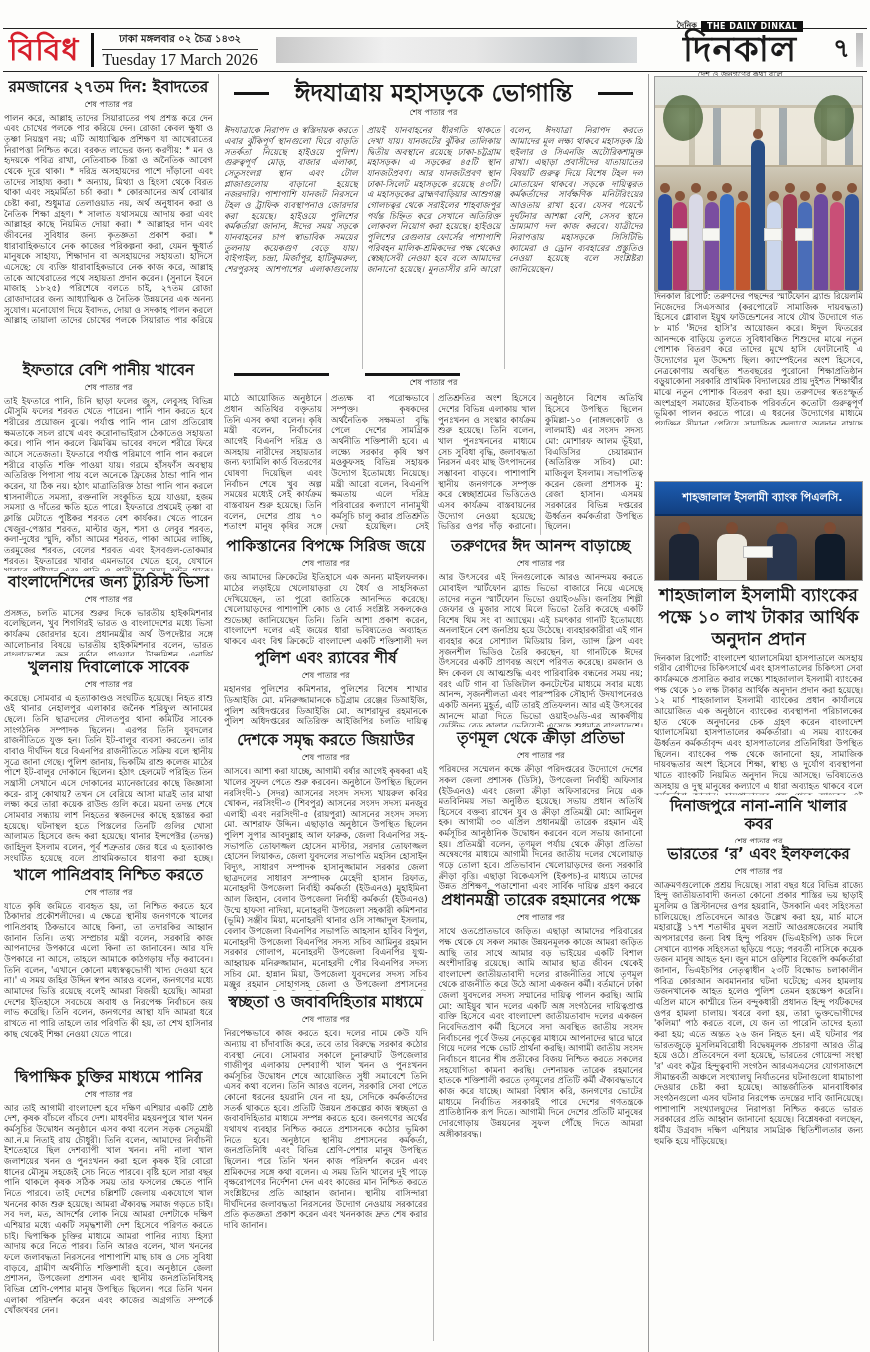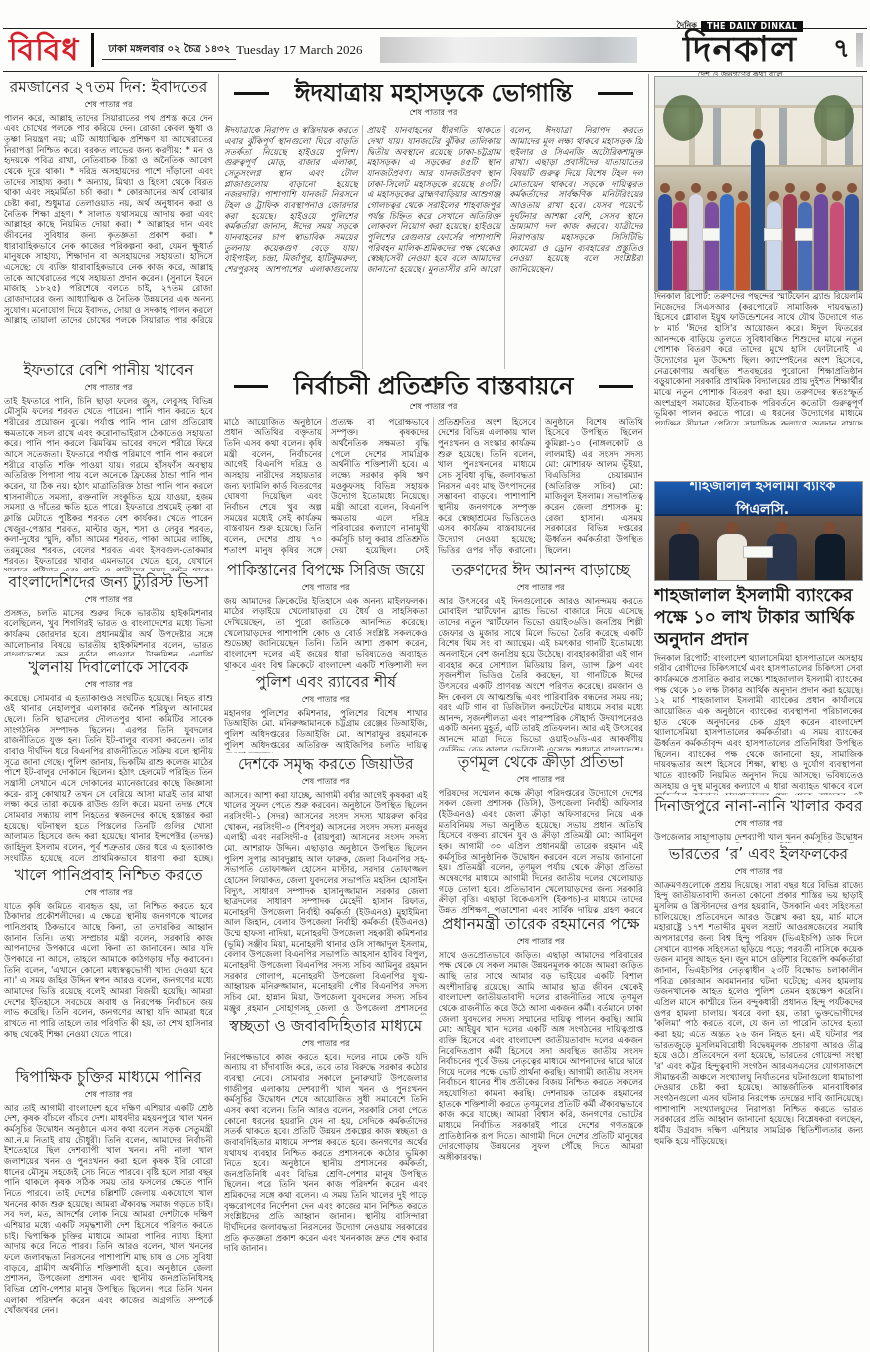--- a/index.html
+++ b/index.html
@@ -8,59 +8,59 @@
     width:870px; height:1352px; margin:0 auto; background:#fdfdfb;
     font-family:"DejaVu Sans", sans-serif; color:#1b1b1b;
     position:relative; overflow:hidden; padding:0 3px;
   }
   
   .masthead { border-top:1.5px solid #222; border-bottom:1.5px solid #222; margin-top:28px;
     height:44px; display:flex; align-items:center; gap:8px; padding:2px 2px; }
   .section-name { color:#d6202c; font-weight:bold; font-size:30px; line-height:1;
     letter-spacing:1px; padding:0 4px; }
   .mast-div { width:3px; height:34px; background:#111; }
-  .date-block { display:flex; flex-direction:row; justify-content:center; }
+  .date-block { display:flex; flex-direction:column; justify-content:center; }
   .date-bn { font-size:10px; font-weight:bold; border-bottom:1px solid #333; padding:0 6px 1px; text-align:center; }
-  .date-en { font-family:"Liberation Serif", serif; font-size:13px; text-align:center; padding-top:1px; }
+  .date-en { font-family:"Liberation Serif", serif; font-size:16px; padding-top:1px; }
   .mast-ad { flex:1; height:26px; margin:0 10px;
     background:linear-gradient(90deg,#c9c9c9,#efefef 30%,#e6e6e6 55%,#c2c6c9 85%,#d6d9db); }
   .brand-block { display:flex; flex-direction:column; align-items:center; width:170px; }
   .brand-top { display:flex; align-items:flex-end; gap:4px; width:100%; justify-content:center; }
   .brand-daily-bn { font-size:8px; font-weight:bold; }
   .brand-daily-en { background:#111; color:#fff; font-size:8px; font-weight:bold;
     padding:1px 6px; letter-spacing:.5px; }
   .brand-main { font-size:35px; font-weight:bold; line-height:1; letter-spacing:1px; }
   .brand-tagline { font-size:8px; margin-top:1px; }
   .pageno-wrap { display:flex; align-items:center; gap:6px; padding-right:2px; }
   .pageno { font-size:26px; font-weight:bold; }
   .pageno-bar { width:7px; height:34px; background:linear-gradient(#bbb,#ddd); }
   
   .grid { display:flex; height:1278px; overflow:hidden; margin-top:2px; }
   .col-left  { width:216px; border-right:1px solid #9a9a9a; padding:2px 5px 0 1px; }
   .col-mid   { width:430px; border-right:1px solid #9a9a9a; padding:2px 5px 0 5px; }
   .col-right { width:215px; padding:2px 1px 0 5px; }
   
   .art { overflow:hidden; }
-  .h-col { font-size:15.5px; font-weight:normal; text-align:center; line-height:1.15; padding:3px 0 1px; }
+  .h-col { font-size:15.5px; font-weight:bold; text-align:center; line-height:1.15; padding:3px 0 1px; }
   .kicker { font-size:8px; text-align:center; padding-bottom:2px; }
   .bt { font-size:8.6px; line-height:1.24; text-align:justify; overflow:hidden;
     word-break:break-word; }
   .credit { font-size:8.6px; line-height:1.3; padding-top:2px; }
   
   .h-span-row { display:flex; align-items:center; padding:4px 0 0;gap:16px; }
   .h-span-row .bar { flex:1; height:3px; background:#161616; max-width:95px; margin:0 10px; }
   .h-span { font-size:24px; font-weight:bold; text-align:center; line-height:1.1; }
   .cols3 { column-count:3; column-gap:9px; column-rule:1px solid #b8b8b8; margin-top:4px;font-style:italic; }
   .cols4 { column-count:4; column-gap:9px; column-rule:1px solid #b8b8b8; margin-top:2px; }
   .halves { display:flex; }
   .half-l { width:50%; border-right:1px solid #b8b8b8; padding-right:5px; }
   .half-r { width:50%; padding-left:5px; }
   
   .h-right-lg { font-size:20px; font-weight:bold; text-align:center; line-height:1.2; padding:4px 0 1px; }
-  .h-right-md { font-size:17.5px; font-weight:bold; line-height:1.25; padding:4px 0 2px; }
+  .h-right-md { font-size:17.5px; font-weight:bold; text-align:center; line-height:1.25; padding:4px 0 2px; }
   
   .photo { position:relative; overflow:hidden; border:1px solid #999; }
   .ph-children { height:215px;
     background:linear-gradient(#e3e6e2 0%,#dde0da 30%,#cfc9b8 42%,#b9ab92 58%,#a89a80 100%); }
   .pc-building { position:absolute; top:28px; left:0; right:0; height:62px;
     background:repeating-linear-gradient(90deg,#efe9db 0 34px,#c9c2ae 34px 40px,#efe9db 40px 58px,#9aa3a8 58px 66px);
     border-top:3px solid #c7beaa; border-bottom:2px solid #b4a88e; opacity:.85; }
   .pc-tree { position:absolute; top:18px; width:40px; height:46px; border-radius:50%;
     background:radial-gradient(#5f7a4d,#42592f); opacity:.8; }
   .kids { position:absolute; bottom:0; left:0; right:0; height:128px; display:flex;
@@ -73,21 +73,21 @@
   .kid:nth-child(3){background:#d9d9e6}.kid:nth-child(4){background:#7a4ea0}
   .kid:nth-child(5){background:#3a6fc4}.kid:nth-child(6){background:#c2572f}
   .kid:nth-child(7){background:#274d85;height:150px}.kid:nth-child(8){background:#cbd6ec}
   .kid:nth-child(9){background:#9e3a52}.kid:nth-child(10){background:#4a6db8}
   .kid:nth-child(11){background:#6d4a9e}.kid:nth-child(12){background:#c94f77}
   .kid:nth-child(13){background:#35569a}
   .kid .paper { position:absolute; top:26px; left:-3px; width:18px; height:13px;
     background:#f6f6f2; border:1px solid #ccc; }
   .ph-bank { height:100px; }
   .bank-banner { height:34px; background:linear-gradient(#1c5cb0,#123f80); color:#fff;
-    display:flex; align-items:center; justify-content:center; font-weight:bold; font-size:14px;
+    display:flex; align-items:center; justify-content:center; font-weight:bold; font-size:11px;
     border-bottom:2px solid #0d2f60; text-align:center;padding-left:8px; }
   .bank-scene { height:64px; background:linear-gradient(#6e594a,#443629); position:relative; }
   .fig { position:absolute; bottom:0; width:30px; height:46px; border-radius:9px 9px 0 0; }
   .fig::before { content:""; position:absolute; top:-12px; left:9px; width:12px; height:12px;
     border-radius:50%; background:#7c4b33; }
   .fig1 { left:14px; background:#1d2534; }
   .fig2 { left:62px; background:#ece8de; }
   .fig3 { left:112px; background:#29364e; }
   .fig4 { left:160px; background:#101b29; }
   .cheque { position:absolute; bottom:22px; left:88px; width:30px; height:12px;
@@ -161,21 +161,20 @@
           <div class="bar"></div>
           <div class="h-span">ঈদযাত্রায় মহাসড়কে ভোগান্তি</div>
           <div class="bar"></div>
         </div>
         <div class="kicker">শেষ পাতার পর</div>
         <div class="bt cols3" style="height:244px">ঈদযাত্রাকে নিরাপদ ও স্বস্তিদায়ক করতে এবার ঝুঁকিপূর্ণ স্থানগুলো ঘিরে বাড়তি সতর্কতা নিয়েছে হাইওয়ে পুলিশ। গুরুত্বপূর্ণ মোড়, বাজার এলাকা, সেতুসংলগ্ন স্থান এবং টোল প্লাজাগুলোয় বাড়ানো হয়েছে নজরদারি। পাশাপাশি যানজট নিরসনে টহল ও ট্রাফিক ব্যবস্থাপনাও জোরদার করা হয়েছে। হাইওয়ে পুলিশের কর্মকর্তারা জানান, ঈদের সময় সড়কে যানবাহনের চাপ স্বাভাবিক সময়ের তুলনায় কয়েকগুণ বেড়ে যায়। বাইপাইল, চন্দ্রা, মির্জাপুর, হাটিকুমরুল, শেরপুরসহ আশপাশের এলাকাগুলোয় প্রায়ই যানবাহনের ধীরগতি থাকতে দেখা যায়। যানজটের ঝুঁকির তালিকায় দ্বিতীয় অবস্থানে রয়েছে ঢাকা-চট্টগ্রাম মহাসড়ক। এ সড়কের ৪৫টি স্থান যানজটপ্রবণ। আর যানজটপ্রবণ স্থান ঢাকা-সিলেট মহাসড়কে রয়েছে ৪৩টি। এ মহাসড়কের ব্রাহ্মণবাড়িয়ার আশুগঞ্জ গোলচত্বর থেকে সরাইলের শাহবাজপুর পর্যন্ত চিহ্নিত করে সেখানে অতিরিক্ত লোকবল নিয়োগ করা হয়েছে। হাইওয়ে পুলিশের রেগুলার ফোর্সের পাশাপাশি পরিবহন মালিক-শ্রমিকদের পক্ষ থেকেও স্বেচ্ছাসেবী নেওয়া হবে বলে আমাদের জানানো হয়েছে। মুনতাসীর রনি আরো বলেন, ঈদযাত্রা নিরাপদ করতে আমাদের মূল লক্ষ্য থাকবে মহাসড়ক থ্রি হুইলার ও সিএনজি অটোরিকশামুক্ত রাখা। এছাড়া প্রবাসীদের যাতায়াতের বিষয়টি গুরুত্ব দিয়ে বিশেষ টহল দল মোতায়েন থাকবে। সড়কে দায়িত্বরত কর্মকর্তাদের সার্বক্ষণিক মনিটরিংয়ের আওতায় রাখা হবে। যেসব পয়েন্টে দুর্ঘটনার আশঙ্কা বেশি, সেসব স্থানে ভ্রাম্যমাণ দল কাজ করবে। যাত্রীদের নিরাপত্তায় মহাসড়কে সিসিটিভি ক্যামেরা ও ড্রোন ব্যবহারের প্রস্তুতিও নেওয়া হয়েছে বলে সংশ্লিষ্টরা জানিয়েছেন।</div>
       </div>
       <div class="art">
         <div class="h-span-row">
           <div class="bar"></div>
-          <div class="h-span">নির্বাচনী প্রতিশ্রুতি বাস্তবায়নে</div>
           <div class="bar"></div>
         </div>
         <div class="kicker">শেষ পাতার পর</div>
         <div class="bt cols4" style="height:142px">মাঠে আয়োজিত অনুষ্ঠানে প্রধান অতিথির বক্তৃতায় তিনি এসব কথা বলেন। কৃষি মন্ত্রী বলেন, নির্বাচনের আগেই বিএনপি দরিদ্র ও অসহায় নারীদের সহায়তার জন্য ফ্যামিলি কার্ড বিতরণের ঘোষণা দিয়েছিল এবং নির্বাচন শেষে খুব অল্প সময়ের মধ্যেই সেই কার্যক্রম বাস্তবায়ন শুরু হয়েছে। তিনি বলেন, দেশের প্রায় ৭০ শতাংশ মানুষ কৃষির সঙ্গে প্রত্যক্ষ বা পরোক্ষভাবে সম্পৃক্ত। কৃষকদের অর্থনৈতিক সক্ষমতা বৃদ্ধি পেলে দেশের সামগ্রিক অর্থনীতি শক্তিশালী হবে। এ লক্ষ্যে সরকার কৃষি ঋণ মওকুফসহ বিভিন্ন সহায়ক উদ্যোগ ইতোমধ্যে নিয়েছে। মন্ত্রী আরো বলেন, বিএনপি ক্ষমতায় এলে দরিদ্র পরিবারের কল্যাণে নানামুখী কর্মসূচি চালু করার প্রতিশ্রুতি দেয়া হয়েছিল। সেই প্রতিশ্রুতির অংশ হিসেবে দেশের বিভিন্ন এলাকায় খাল পুনঃখনন ও সংস্কার কার্যক্রম শুরু হয়েছে। তিনি বলেন, খাল পুনঃখননের মাধ্যমে সেচ সুবিধা বৃদ্ধি, জলাবদ্ধতা নিরসন এবং মাছ উৎপাদনের সম্ভাবনা বাড়বে। পাশাপাশি স্থানীয় জনগণকে সম্পৃক্ত করে স্বেচ্ছাশ্রমের ভিত্তিতেও এসব কার্যক্রম বাস্তবায়নের উদ্যোগ নেওয়া হয়েছে; ভিত্তির ওপর দাঁড় করানো। অনুষ্ঠানে বিশেষ অতিথি হিসেবে উপস্থিত ছিলেন কুমিল্লা-১০ (নাঙ্গলকোট ও লালমাই) এর সংসদ সদস্য মো: মোশারফ আলম ভূঁইয়া, বিএডিসির চেয়ারম্যান (অতিরিক্ত সচিব) মো: মাজিবুল ইসলাম। সভাপতিত্ব করেন জেলা প্রশাসক মু: রেজা হাসান। এসময় সরকারের বিভিন্ন দপ্তরের ঊর্ধ্বতন কর্মকর্তারা উপস্থিত ছিলেন।</div>
       </div>
 
       <div class="halves">
         <div class="half-l">
           <div class="art" style="height:112px">
             <div class="h-col">পাকিস্তানের বিপক্ষে সিরিজ জয়ে</div>

